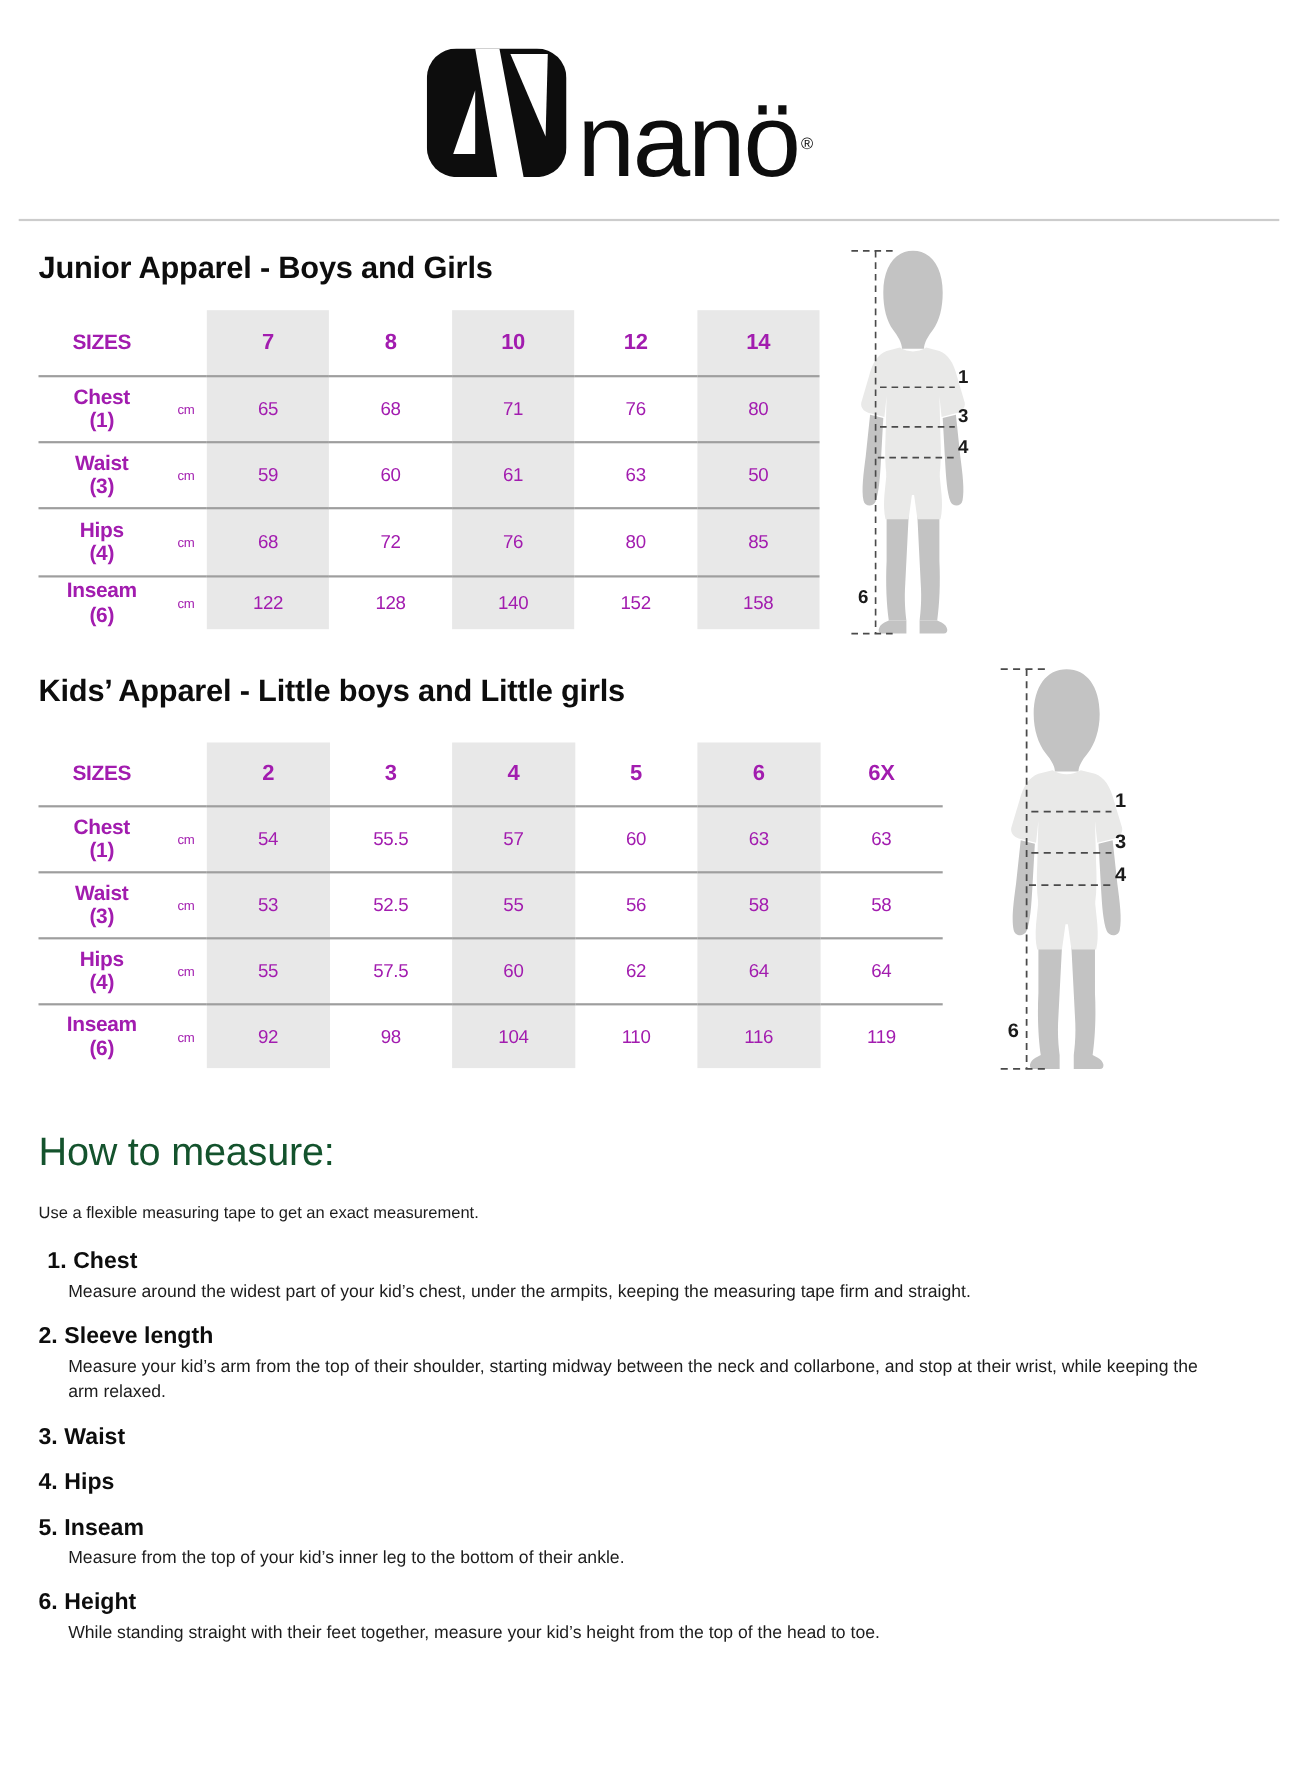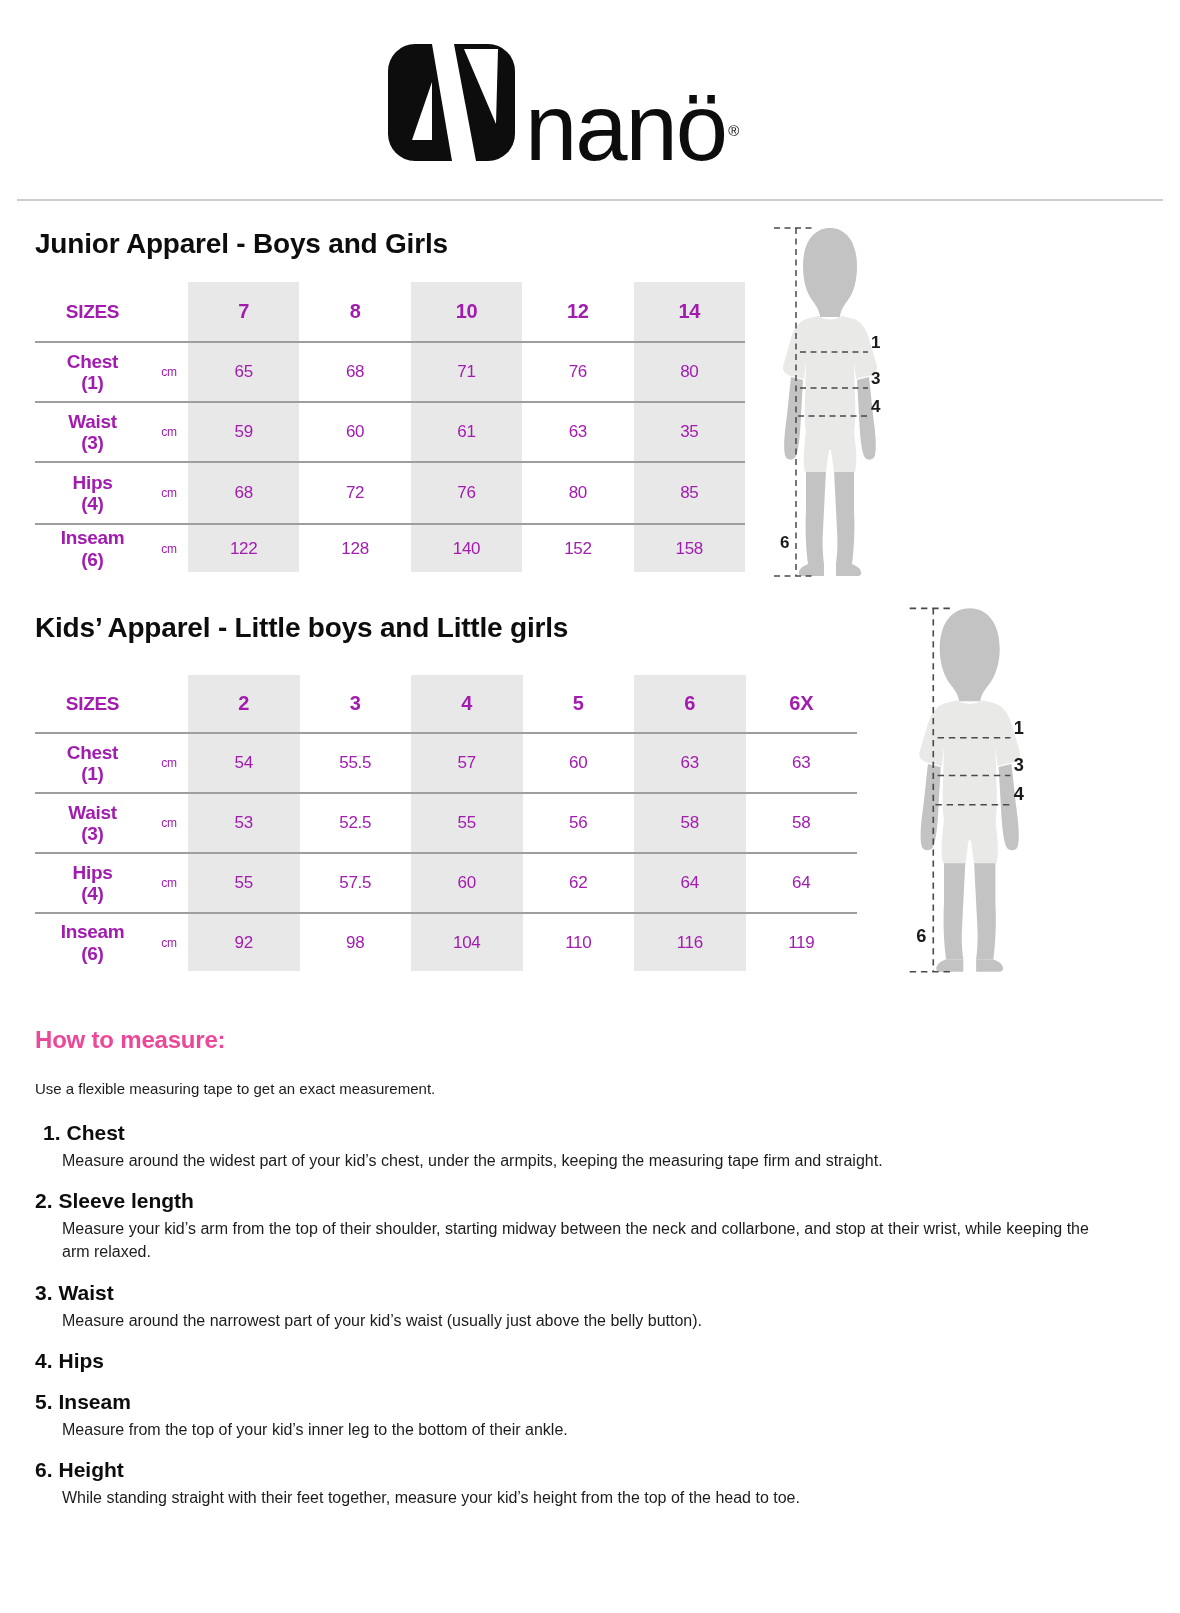--- a/index.html
+++ b/index.html
@@ -52,21 +52,21 @@
   
   .figure{position:absolute;}
   #fig-junior{left:750px;top:220px;width:140px;height:362px;}
   #fig-kids{left:884px;top:600px;width:150px;height:378px;}
   .figure svg{width:100%;height:100%;display:block;}
   .fig-label{font-family:"Liberation Sans",sans-serif;font-size:17px;font-weight:700;fill:#1a1a1a;}
   .dash{stroke:#4a4a4a;stroke-width:1.5;stroke-dasharray:6 4.5;fill:none;}
 
   
   .howto{position:absolute;left:35px;top:1026px;width:1085px;color:#1c1c1c;}
-  .howto h3{margin:0;font-size:24px;font-weight:700;letter-spacing:-0.2px;color:#ec4899;}
+  .howto h3{margin:0;font-size:36px;font-weight:400;letter-spacing:-0.2px;color:#14532d;}
   .howto .intro{margin-top:26px;font-size:15px;}
   .howto ol{list-style:none;margin:24px 0 0 0;padding:0;}
   .howto li{margin-bottom:17px;}
   .step-title{font-size:21px;font-weight:700;color:#0d0d0d;}
   .step-num{margin-right:6px;}
   .step-body{margin-top:4px;padding-left:27px;font-size:16px;line-height:1.45;max-width:1055px;}
 </style>
 </head>
 <body>
 
@@ -118,21 +118,21 @@
         <td class="val">76</td>
         <td class="val band">80</td>
       </tr>
       <tr>
         <th class="row-label"><span>Waist</span><span class="ref">(3)</span></th>
         <td class="unit">cm</td>
         <td class="val band">59</td>
         <td class="val">60</td>
         <td class="val band">61</td>
         <td class="val">63</td>
-        <td class="val band">35</td>
+        <td class="val band">50</td>
       </tr>
       <tr>
         <th class="row-label"><span>Hips</span><span class="ref">(4)</span></th>
         <td class="unit">cm</td>
         <td class="val band">68</td>
         <td class="val">72</td>
         <td class="val band">76</td>
         <td class="val">80</td>
         <td class="val band">85</td>
       </tr>
@@ -272,21 +272,20 @@
       <li>
         <div class="step-title" style="padding-left:8px;"><span class="step-num">1.</span><span>Chest</span></div>
         <div class="step-body">Measure around the widest part of your kid’s chest, under the armpits, keeping the measuring tape firm and straight.</div>
       </li>
       <li>
         <div class="step-title"><span class="step-num">2.</span><span>Sleeve length</span></div>
         <div class="step-body">Measure your kid’s arm from the top of their shoulder, starting midway between the neck and collarbone, and stop at their wrist, while keeping the arm relaxed.</div>
       </li>
       <li>
         <div class="step-title"><span class="step-num">3.</span><span>Waist</span></div>
-        <div class="step-body">Measure around the narrowest part of your kid’s waist (usually just above the belly button).</div>
       </li>
       <li>
         <div class="step-title"><span class="step-num">4.</span><span>Hips</span></div>
       </li>
       <li>
         <div class="step-title"><span class="step-num">5.</span><span>Inseam</span></div>
         <div class="step-body">Measure from the top of your kid’s inner leg to the bottom of their ankle.</div>
       </li>
       <li>
         <div class="step-title"><span class="step-num">6.</span><span>Height</span></div>

